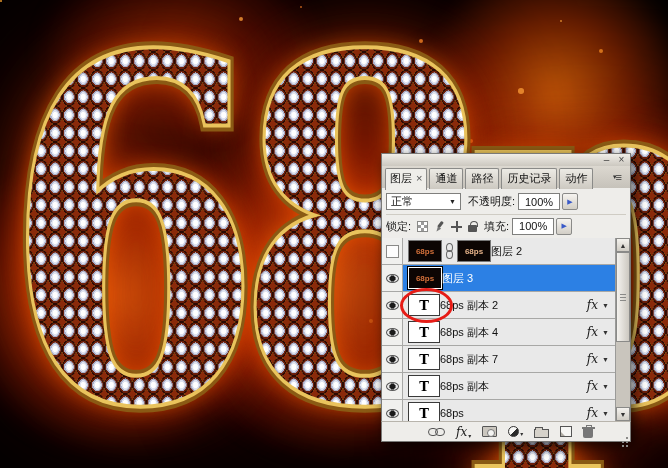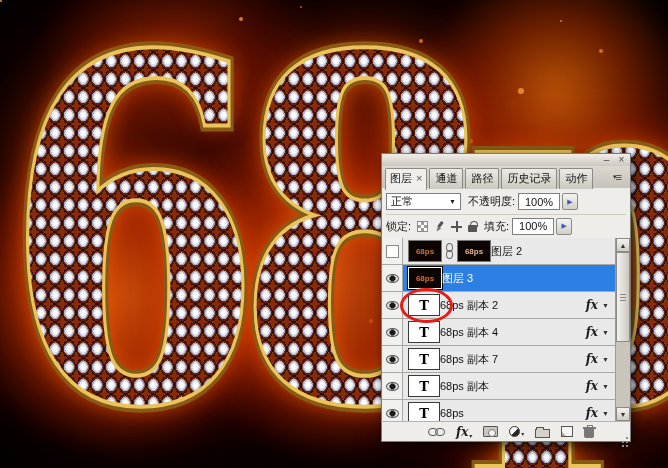--- a/index.html
+++ b/index.html
@@ -108,21 +108,21 @@
   .thumb.mask { color:#e6b289; margin-left:0; }
   .text-thumb { width:32px; height:22px; background:#fff; border:1px solid #3a3a3a; color:#000;
     font-family:"DejaVu Serif","Liberation Serif",serif; font-size:13px; font-weight:bold; }
   .chain { width:9px; height:16px; position:relative; margin:0 3px; flex:none; }
   .chain::before { content:''; position:absolute; left:1px; top:0; width:5px; height:7px;
     border:1.5px solid #666; border-radius:50%; }
   .chain::after { content:''; position:absolute; left:1px; bottom:0; width:5px; height:7px;
     border:1.5px solid #666; border-radius:50%; }
   .lname { margin-left:0; white-space:nowrap; }
   .fx-wrap { margin-left:auto; display:flex; align-items:center; gap:4px; padding-right:3px; }
-  .fx { font-family:"DejaVu Serif","Liberation Serif",serif; font-style:italic; font-weight:bold; font-size:12px; color:#1a1a1a; }
+  .fx { font-family:"DejaVu Serif","Liberation Serif",serif; font-style:italic; font-weight:normal; font-size:12px; color:#1a1a1a; }
   .expander { font-size:7px; color:#333; width:10px; }
   .annotation { position:absolute; left:18px; top:-4px; width:53px; height:35px;
     border:3px solid #e61c16; border-radius:50%; z-index:6; pointer-events:none; }
 
   .sb { position:absolute; right:0; top:0; bottom:0; width:15px; background:#c9c5bd; border-left:1px solid #9a9a98; }
   .sb-up, .sb-down { position:absolute; left:0; right:0; height:14px;
     background:linear-gradient(#f4f2ee,#d0ccc4); border:1px solid #8a8a88; font-size:7px; color:#333;
     display:flex; align-items:center; justify-content:center; }
   .sb-up { top:0; } .sb-down { bottom:0; }
   .sb-thumb { position:absolute; left:0; right:0; top:14px; height:90px;

